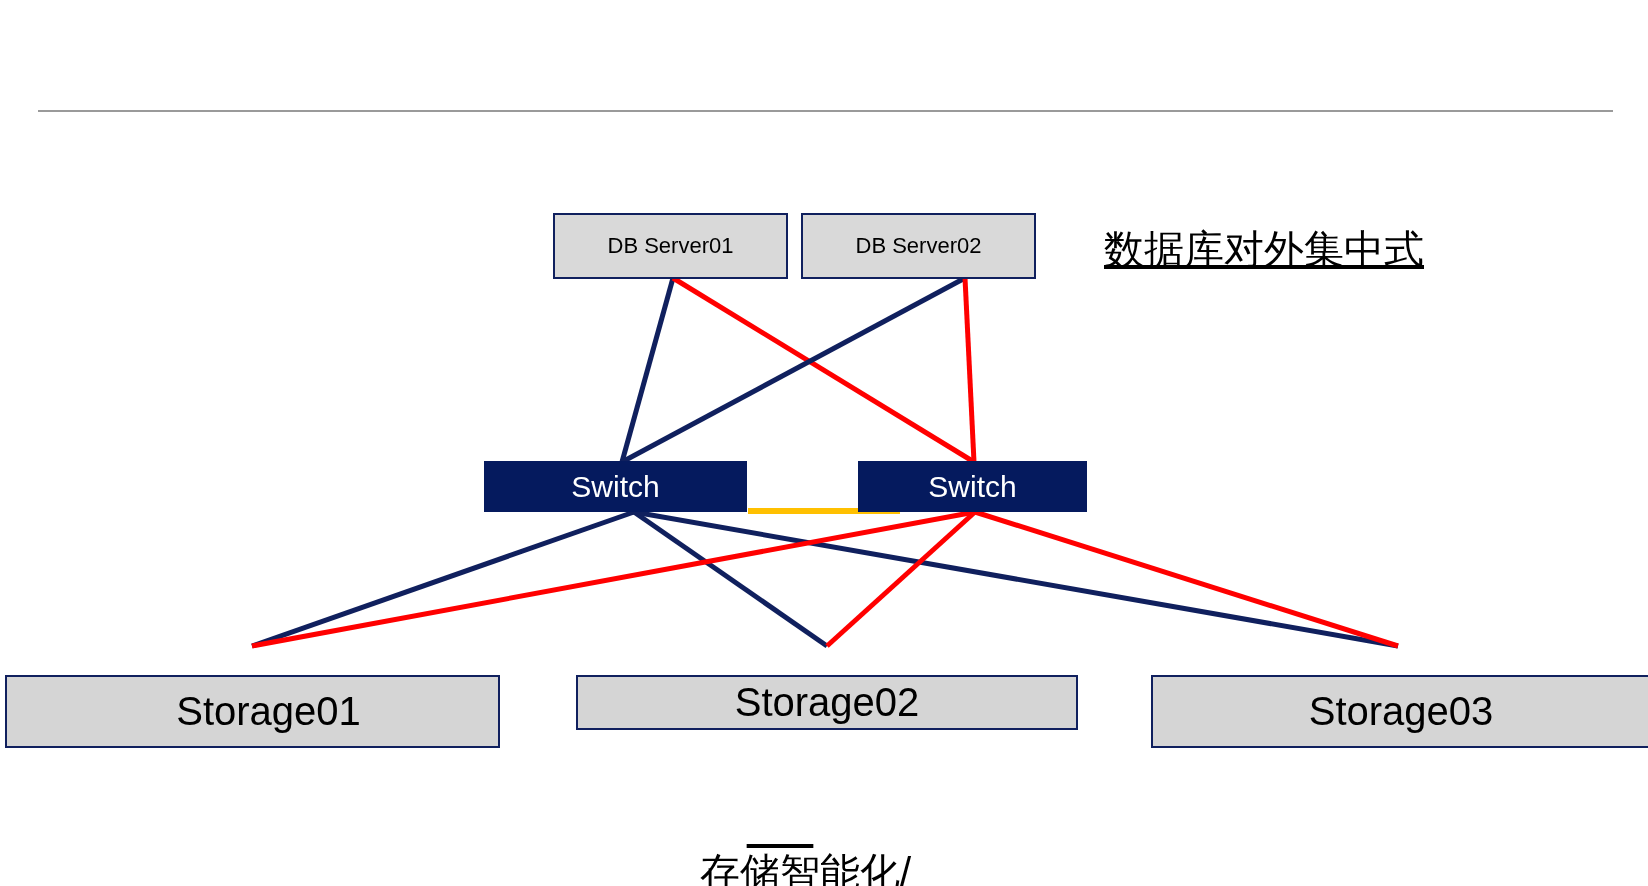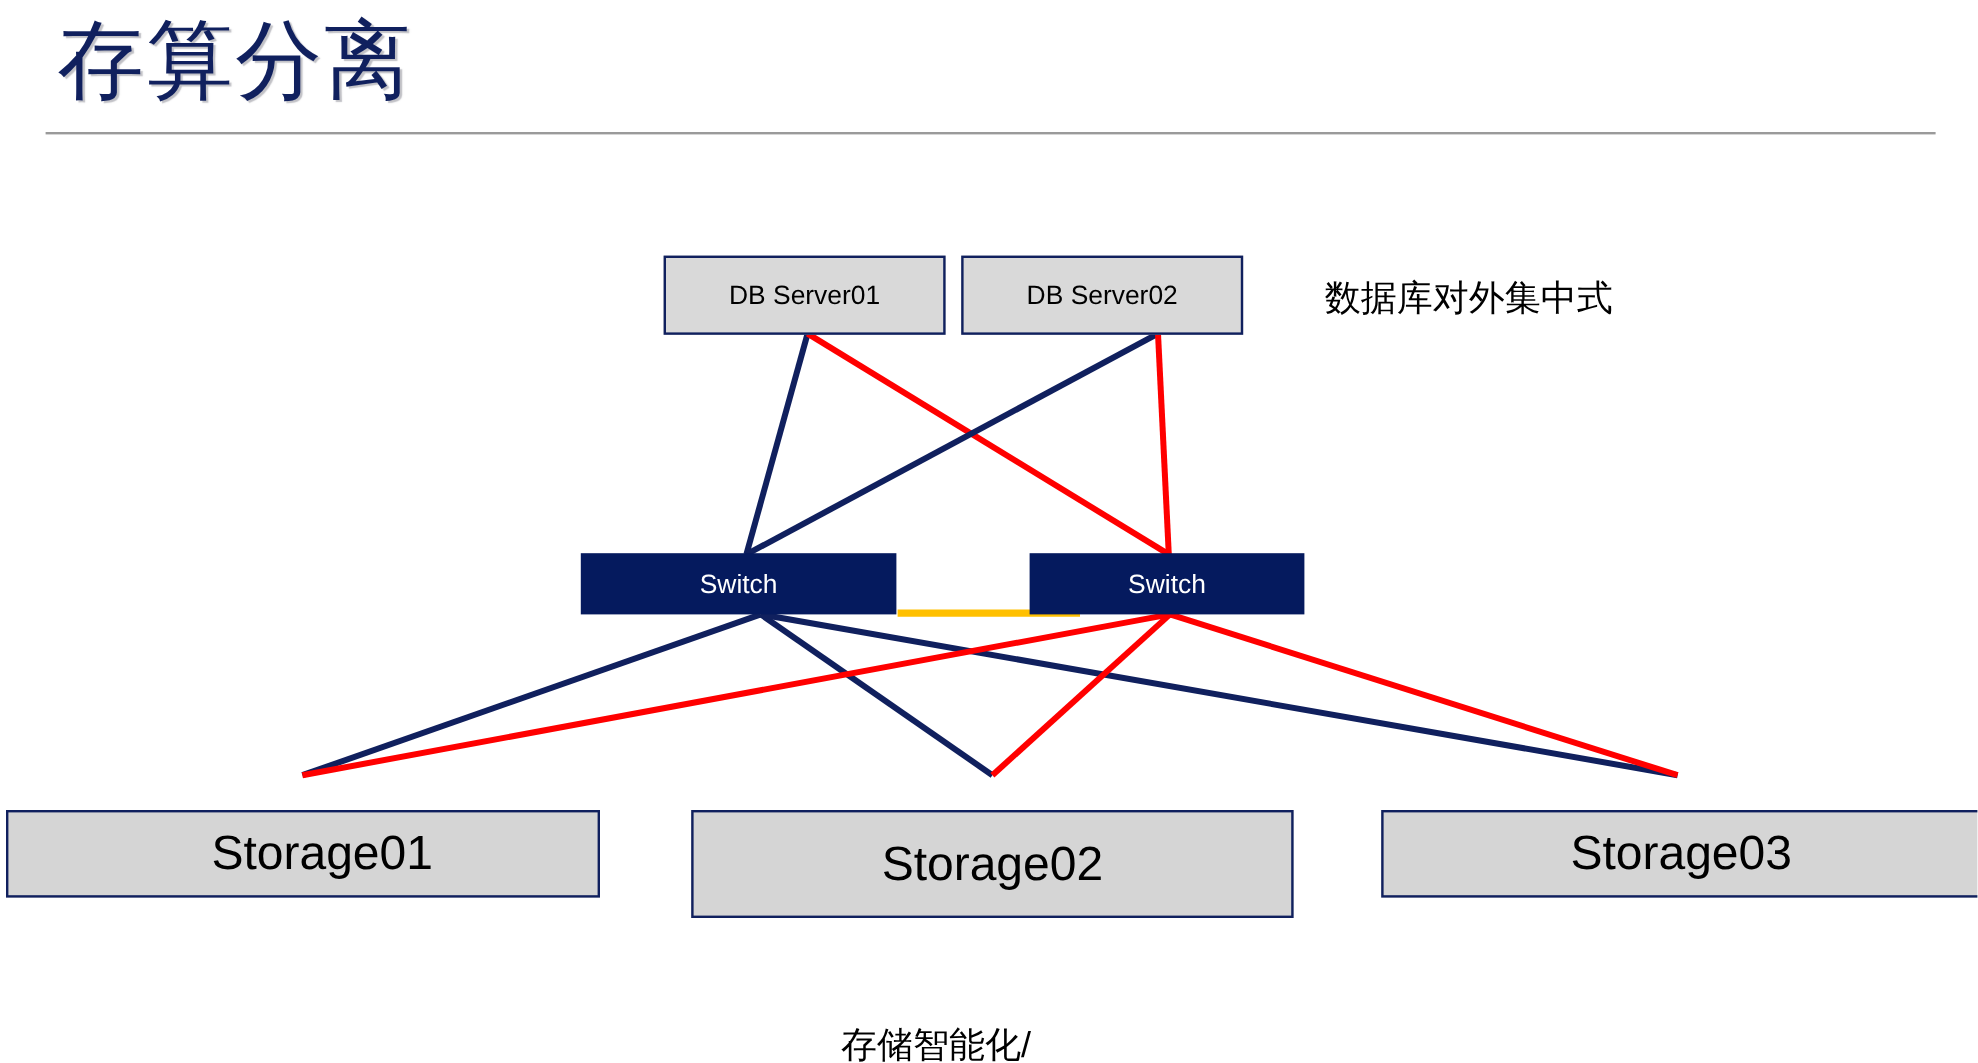--- a/index.html
+++ b/index.html
@@ -69,50 +69,50 @@
   }
   .node-server {
     background: #D9D9D9;
     border: 2px solid #10205E;
     font-size: 22px;
     color: #000000;
   }
   .node-switch {
     background: #051A5E;
     border: none;
-    font-size: 22px;
+    font-size: 30px;
     color: #FFFFFF;
     text-align: center;
   }
   .node-storage {
     background: #D5D5D5;
     border: 2px solid #10205E;
     font-size: 40px;
     color: #000000;
   }
 
   
   .annotation {
     position: absolute;
-    font-size: 30px;
+    font-size: 40px;
     color: #000000;
     white-space: pre;
     line-height: 40px;
+    text-decoration: underline;
   }
   #caption-bottom {
     text-align: center;
     line-height: 44px;
   }
 </style>
 </head>
 <body>
 
 <div id="slide">
 
-  <div id="slide-title">存算分离</div>
   <div id="title-rule"></div>
 
   <div id="diagram">
 
     <svg id="links" viewBox="0 0 1648 886" width="1648" height="886" xmlns="http://www.w3.org/2000/svg">
         <line x1="673" y1="278" x2="622" y2="462" stroke="#10205E" stroke-width="5" stroke-linecap="butt"></line>
         <line x1="673" y1="278" x2="974" y2="462" stroke="#FF0000" stroke-width="5" stroke-linecap="butt"></line>
         <line x1="965" y1="278" x2="622" y2="462" stroke="#10205E" stroke-width="5" stroke-linecap="butt"></line>
         <line x1="965" y1="278" x2="974" y2="462" stroke="#FF0000" stroke-width="5" stroke-linecap="butt"></line>
         <line x1="748" y1="511" x2="900" y2="511" stroke="#FFC000" stroke-width="6" stroke-linecap="butt"></line>
@@ -133,21 +133,21 @@
         </div>
         <div class="node node-switch" style="left: 484px; top: 461px; width: 263px; height: 51px;">
           <span>Switch</span>
         </div>
         <div class="node node-switch" style="left: 858px; top: 461px; width: 229px; height: 51px;">
           <span>Switch</span>
         </div>
         <div class="node node-storage" style="left: 5px; top: 675px; width: 495px; height: 73px; padding-left: 32px;">
           <span>Storage01</span>
         </div>
-        <div class="node node-storage" style="left: 576px; top: 675px; width: 502px; height: 90px;">
+        <div class="node node-storage" style="left: 576px; top: 675px; width: 502px; height: 55px;">
           <span>Storage02</span>
         </div>
         <div class="node node-storage" style="left: 1151px; top: 675px; width: 500px; height: 73px;">
           <span>Storage03</span>
         </div>
       </div>
 
     <div class="annotation" id="right-note" style="left: 1104px; top: 229px;">数据库对外集中式</div>
 
     <div class="annotation" id="caption-bottom" style="left: 700px; top: 762px; width: 160px;">

